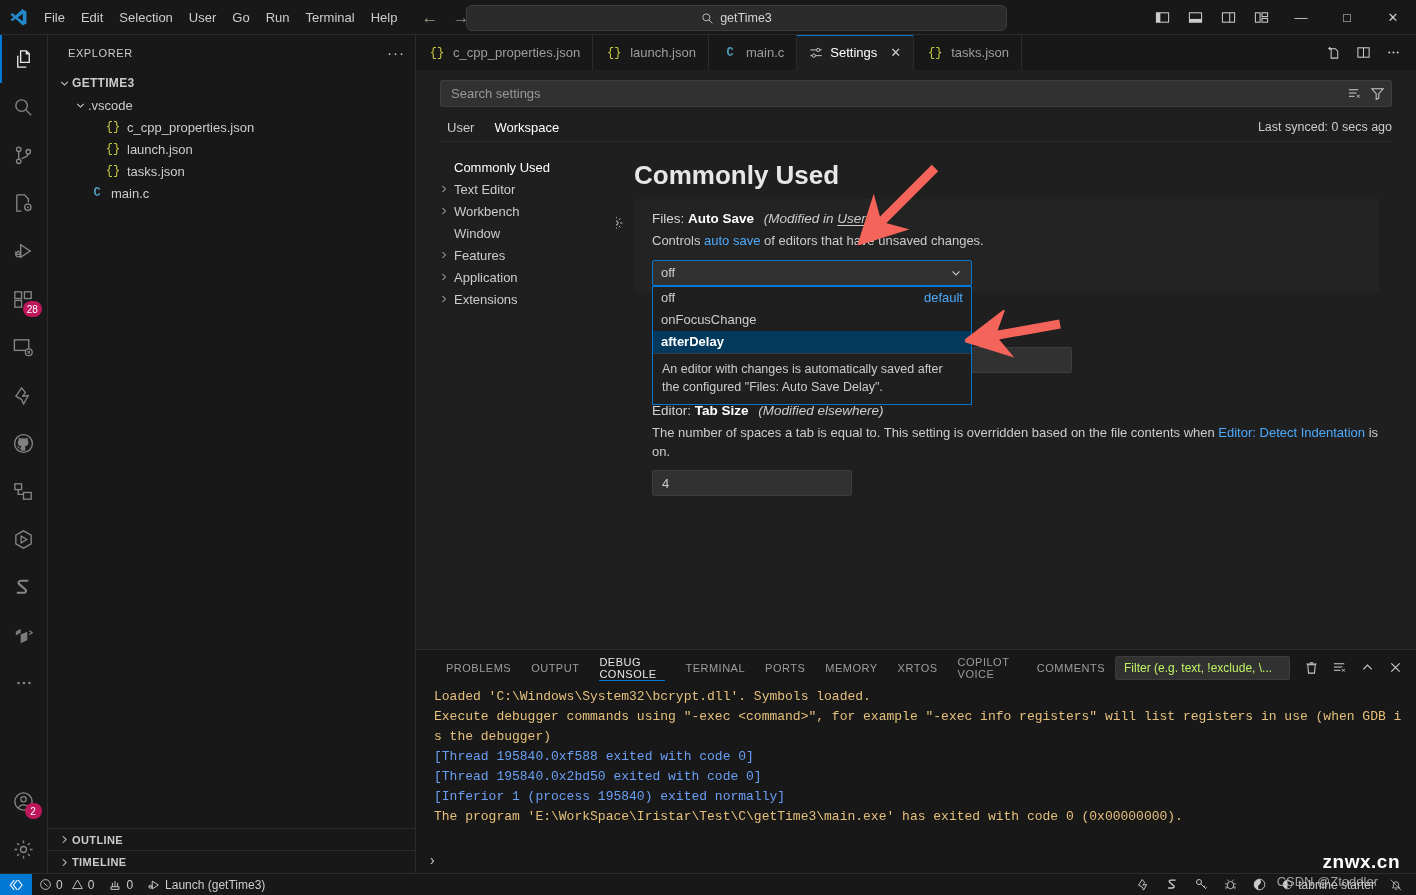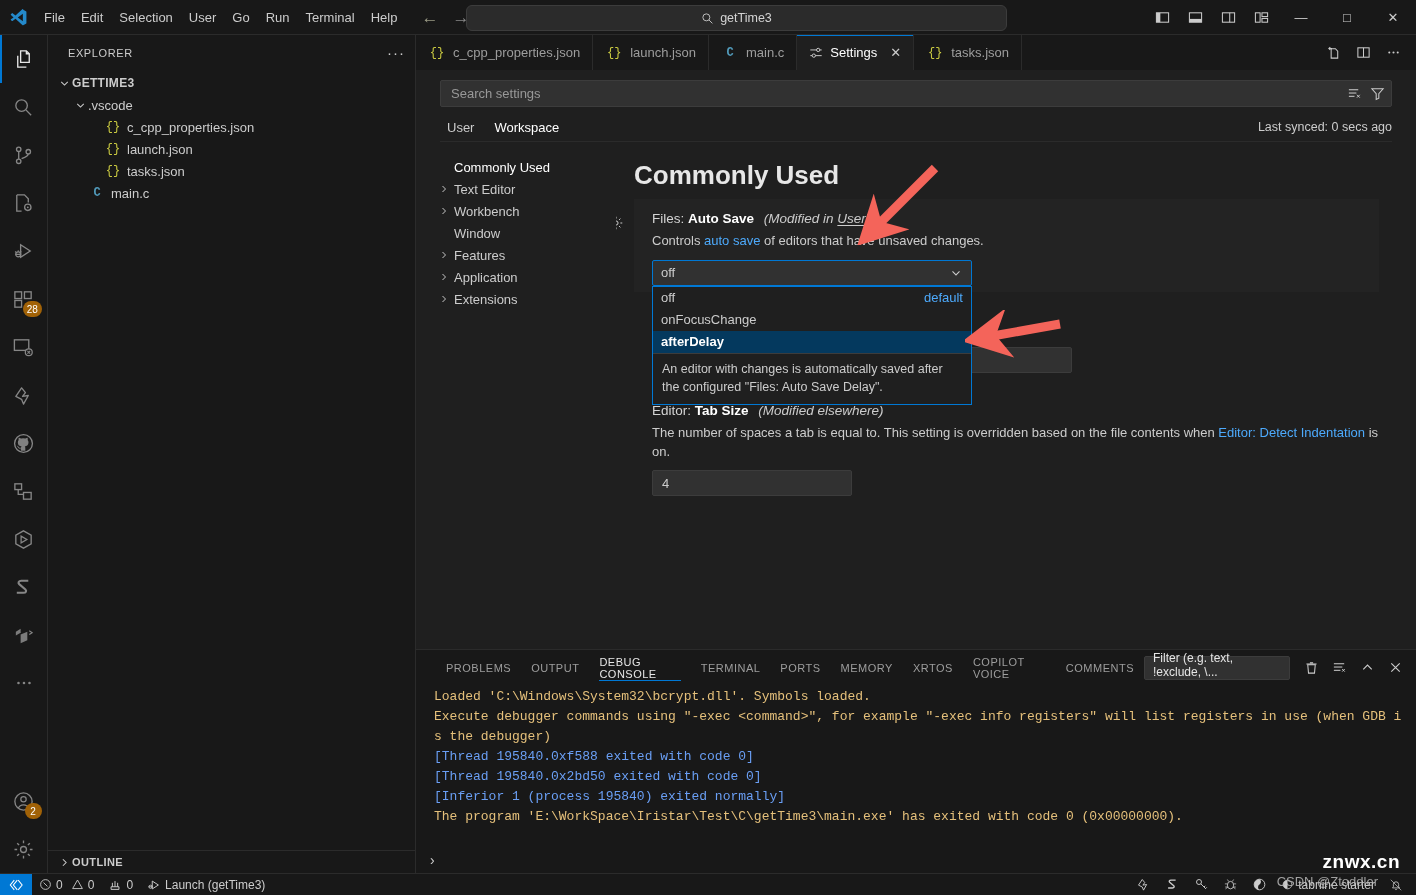--- a/index.html
+++ b/index.html
@@ -46,21 +46,21 @@
   }
   .act-icon {
     width: 48px; height: 48px; display:flex; align-items:center; justify-content:center;
     position: relative; color: #868686; cursor: pointer;
   }
   .act-icon.active { color: #e7e7e7; }
   .act-icon.active::before {
     content:''; position:absolute; left:0; top:0; bottom:0; width:2px; background:#0078d4;
   }
   .badge {
-    position: absolute; right: 6px; bottom: 6px; background:#a16207; color:#fff;
+    position: absolute; right: 6px; bottom: 6px; background:#be185d; color:#fff;
     border-radius: 9px; min-width: 17px; height: 16px; font-size: 10px;
     display:flex; align-items:center; justify-content:center; padding: 0 4px;
     font-family: "Liberation Sans", sans-serif; letter-spacing:-0.2px;
   }
   .act-spacer { flex: 1 1 auto; }
 
   
   .sidebar { width: 368px; background: #181818; flex: 0 0 368px; display:flex; flex-direction:column; border-right:1px solid #2b2b2b;}
   .sb-header {
     height: 35px; display:flex; align-items:center; justify-content:space-between;
@@ -172,22 +172,22 @@
   .panel { height: 224px; flex: 0 0 224px; background:#181818; border-top:1px solid #2b2b2b; display:flex; flex-direction:column;}
   .panel-tabs { height: 35px; display:flex; align-items:center; padding-left: 20px; flex:0 0 35px;}
   .ptab {
     font-size:11px; letter-spacing:.5px; color:#9d9d9d; padding: 0 10px; height:100%;
     display:flex; align-items:center; cursor:pointer; position:relative;
   }
   .ptab.active { color:#e7e7e7; }
   .ptab.active::after { content:''; position:absolute; left:10px; right:10px; bottom:4px; height:1px; background:#0078d4;}
   .panel-actions { margin-left:auto; display:flex; align-items:center; gap:2px; padding-right:8px;}
   .filter-box {
-    width: 146px; height: 24px; background:#313131; border:1px solid #3c3c3c; border-radius:2px;
-    display:flex; align-items:flex-end; padding: 0 8px; font-size:12px; color:#e5e5e5; margin-right:6px;
+    width: 175px; height: 24px; background:#313131; border:1px solid #3c3c3c; border-radius:2px;
+    display:flex; align-items:center; padding: 0 8px; font-size:12px; color:#bef264; margin-right:6px;
   }
   .pa { width: 26px; height:26px; display:flex; align-items:center; justify-content:center; color:#cccccc; cursor:pointer;}
   .console {
     flex:1 1 auto; padding: 2px 0 0 18px; font-family:"Liberation Mono", monospace;
     font-size: 13px; line-height: 20px; overflow:hidden;
   }
   .c-orange { color:#e5c07b; }
   .c-blue { color:#6a9ff5; }
   .console-prompt { height: 26px; display:flex; align-items:center; padding-left: 14px; color:#cccccc; font-size:14px;}
 
@@ -434,20 +434,28 @@
       </div>
 
       <div class="panes-bottom">
         <div class="pane-head" style="padding-left:8px">
           <span class="chev">
               <svg width="13" height="13" viewBox="0 0 16 16">
                 <path d="M6 4l4 4-4 4" fill="none" stroke="#cccccc" stroke-width="1.3"></path>
               </svg>
             </span>
           <span>OUTLINE</span>
+        </div>
+        <div class="pane-head" style="padding-left:8px">
+          <span class="chev">
+              <svg width="13" height="13" viewBox="0 0 16 16">
+                <path d="M6 4l4 4-4 4" fill="none" stroke="#cccccc" stroke-width="1.3"></path>
+              </svg>
+            </span>
+          <span>TIMELINE</span>
         </div>
       </div>
     </div>
 
     <div class="editor-area">
 
       <div class="tabbar">
         <div class="tab">
           <span class="ficon json-i">{}</span>
           <span>c_cpp_properties.json</span>

